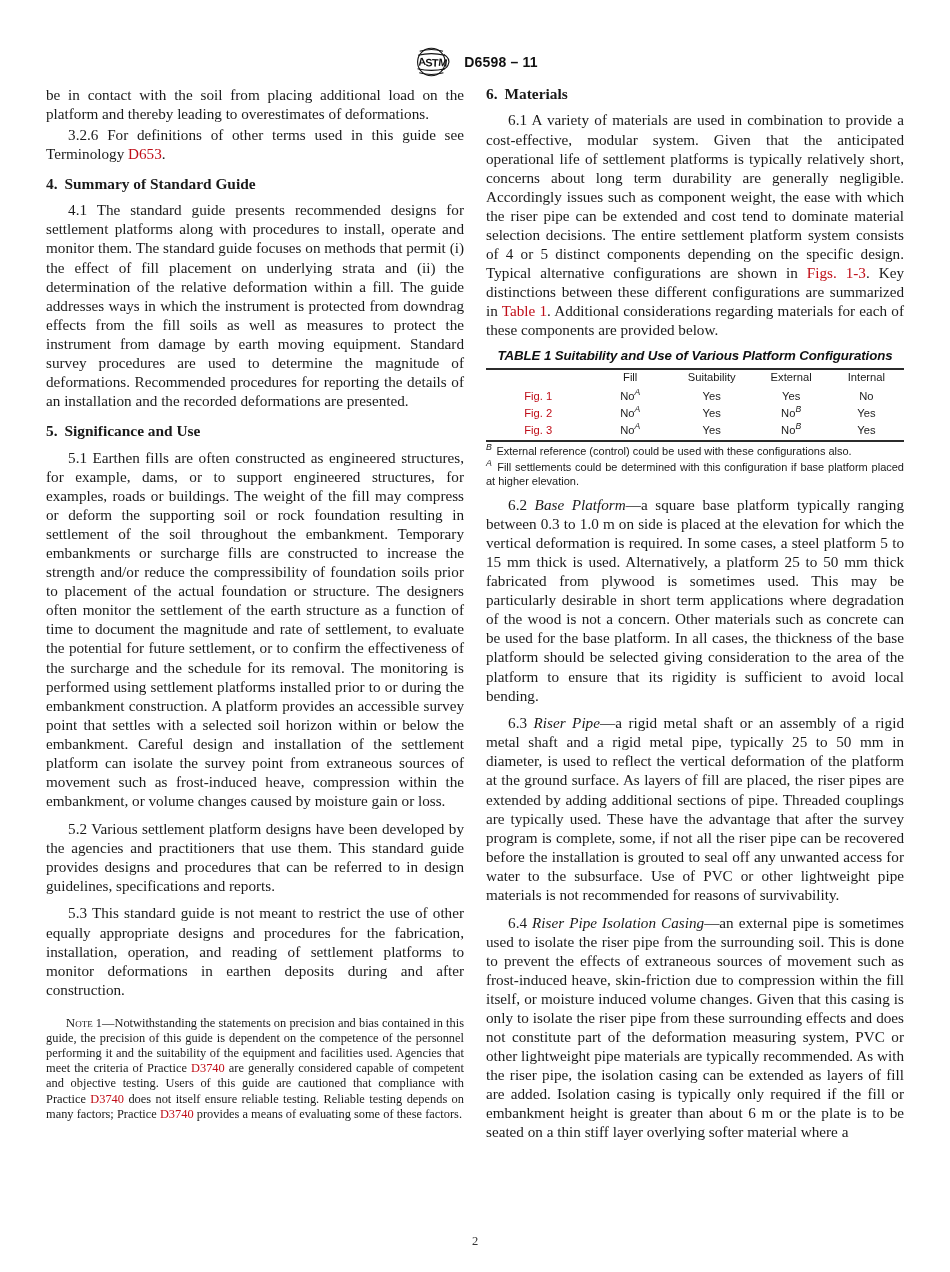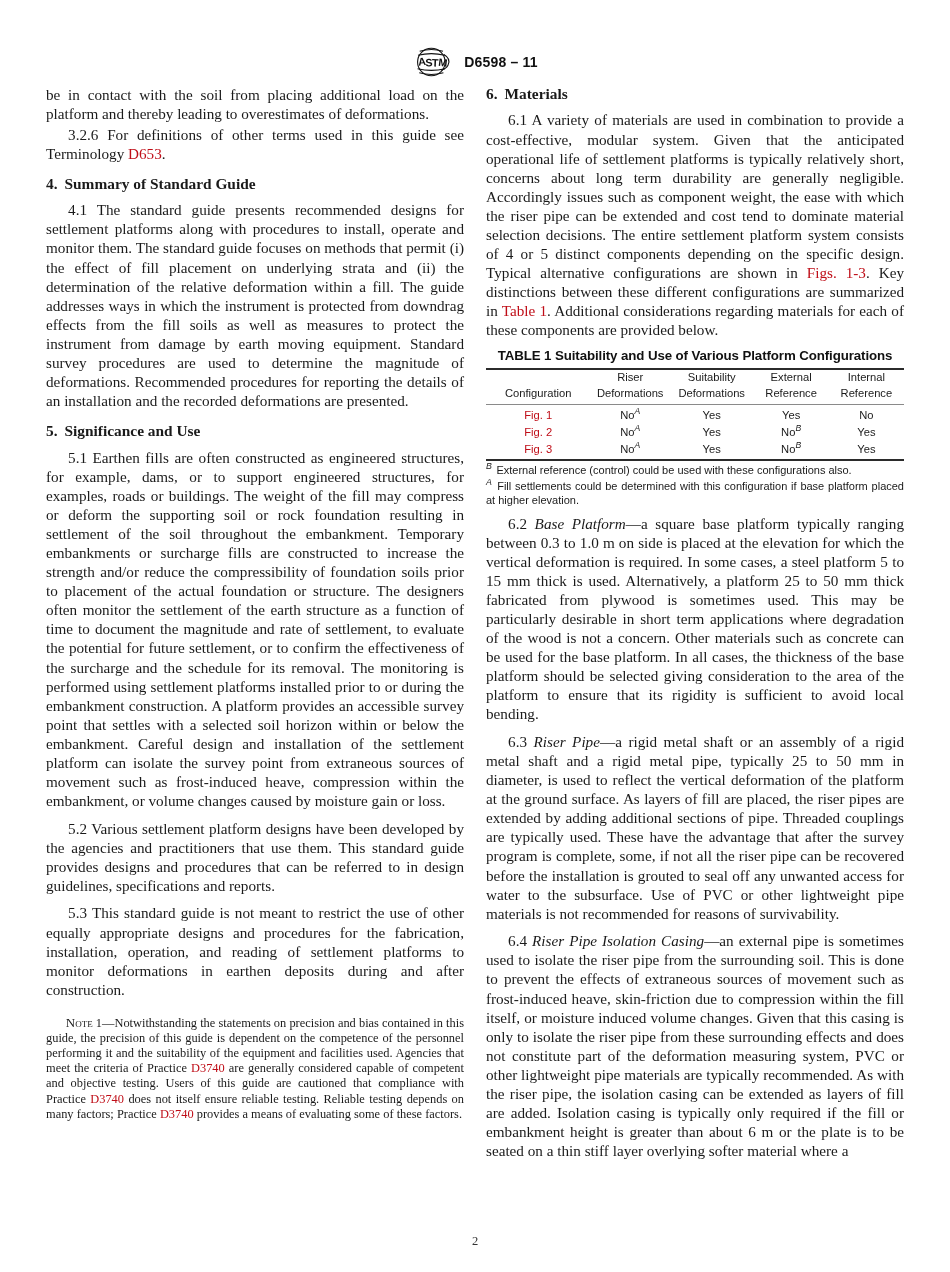--- a/index.html
+++ b/index.html
@@ -112,20 +112,21 @@
     font-family: "Liberation Sans", "DejaVu Sans", sans-serif;
   }
   .table-title {
     font-size: 13.3px;
     font-weight: bold;
     text-align: center;
     color: #111;
     padding-bottom: 3px;
     letter-spacing: -0.1px;
     white-space: nowrap;
+    font-style: italic;
   }
   table.t1 {
     width: 100%;
     border-collapse: collapse;
     font-size: 11.2px;
     color: #1a1a1a;
   }
   table.t1 thead th {
     font-weight: normal;
     text-align: center;
@@ -240,31 +241,24 @@
     <h2 class="sec" style="margin-top:0;"><span class="num">6.</span><span>Materials</span></h2>
 
     <p class="para"><span>6.1  A variety of materials are used in combination to provide a cost-effective, modular system. Given that the anticipated operational life of settlement platforms is typically relatively short, concerns about long term durability are generally negligible. Accordingly issues such as component weight, the ease with which the riser pipe can be extended and cost tend to dominate material selection decisions. The entire settlement platform system consists of 4 or 5 distinct components depending on the specific design. Typical alternative configurations are shown in </span><span class="lnk">Figs. 1-3</span><span>. Key distinctions between these different configurations are summarized in </span><span class="lnk">Table 1</span><span>. Additional considerations regarding materials for each of these components are provided below.</span></p>
 
     <div class="table-wrap">
       <div class="table-title">TABLE 1 Suitability and Use of Various Platform Configurations</div>
       <table class="t1">
         <thead>
           <tr class="hdr-row">
             <th style="width:25%"></th>
-            <th style="width:19%">Riser</th>
+            <th style="width:19%">Fill</th>
             <th style="width:20%">Suitability</th>
             <th style="width:18%">External</th>
             <th style="width:18%">Internal</th>
-          </tr>
-          <tr class="hdr-row2">
-            <th>Configuration</th>
-            <th>Deformations</th>
-            <th>Deformations</th>
-            <th>Reference</th>
-            <th>Reference</th>
           </tr>
         </thead>
         <tbody>
           <tr>
             <td class="fig">Fig. 1</td>
             <td><span>No</span><sup class="fn">A</sup></td>
             <td>Yes</td>
             <td><span>Yes</span><sup class="fn"></sup></td>
             <td>No</td>
           </tr>

